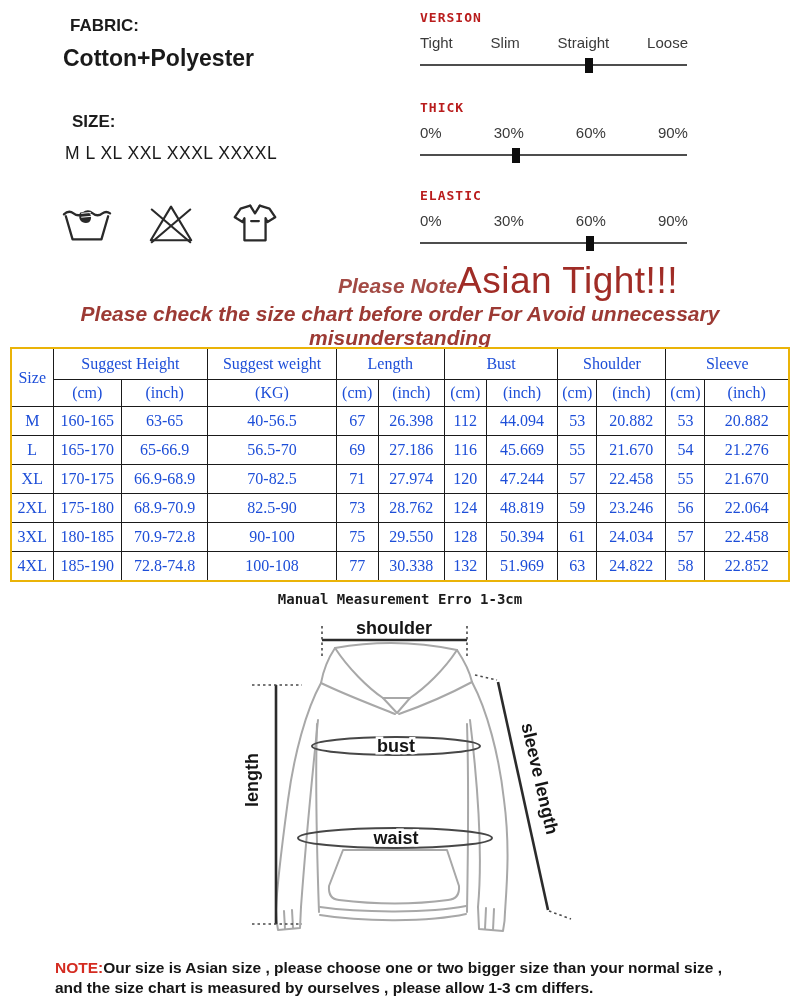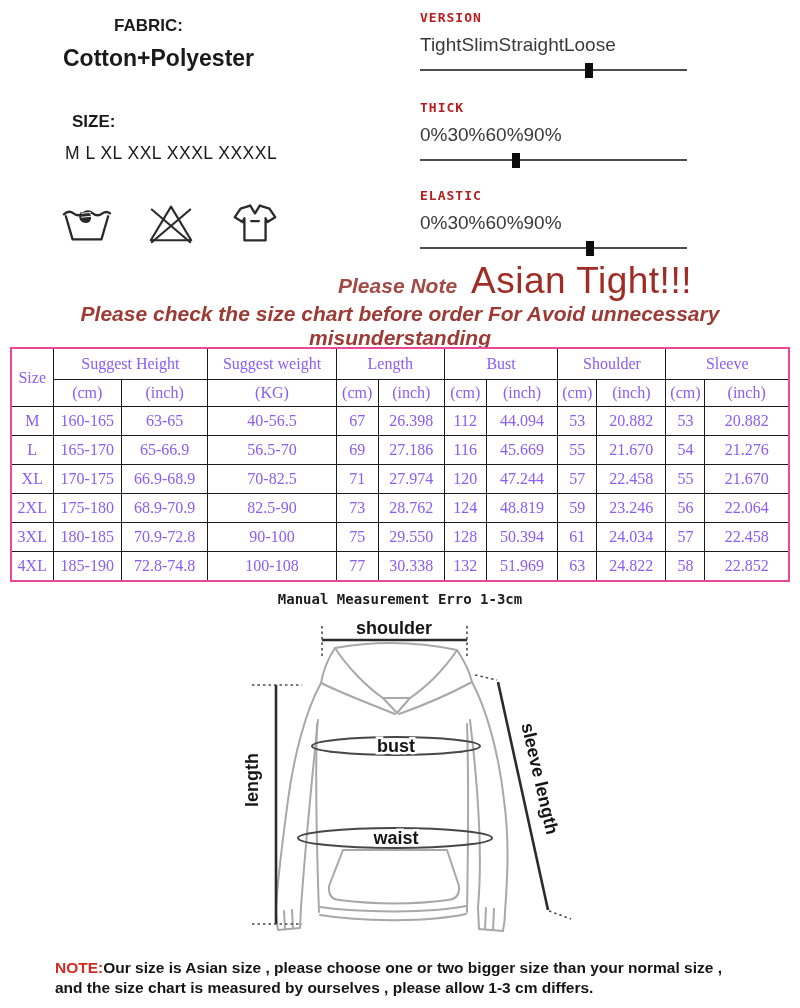--- a/index.html
+++ b/index.html
@@ -1,46 +1,46 @@
 <!DOCTYPE html>
 <html><head>
 <meta charset="utf-8">
 <style>
   html,body{margin:0;padding:0;background:#fff;}
   .page{position:relative;width:800px;height:1008px;background:#fff;overflow:hidden;
         font-family:"Liberation Sans",sans-serif;color:#111;}
 
   
-  .fabric-label{position:absolute;left:70px;top:16px;font-size:17px;font-weight:700;color:#1c1c1c;margin-left:44px;}
+  .fabric-label{position:absolute;left:70px;top:16px;font-size:17px;font-weight:700;color:#1c1c1c;}
   .fabric-value{position:absolute;left:63px;top:45px;font-size:23px;font-weight:700;color:#1a1a1a;}
   .size-label{position:absolute;left:72px;top:112px;font-size:17px;font-weight:700;color:#1c1c1c;}
   .size-value{position:absolute;left:65px;top:143px;font-size:17.5px;color:#1a1a1a;letter-spacing:.5px;}
   .care-icons{position:absolute;left:62px;top:200px;display:flex;gap:34px;align-items:flex-start;}
   .care-icons svg{display:block;}
 
   
   .attrs{position:absolute;left:420px;top:0;width:272px;}
   .attr{position:absolute;left:0;width:272px;}
   .attr-name{font-family:"DejaVu Sans Mono",monospace;font-size:13px;font-weight:700;color:#b91c1c;letter-spacing:1px;}
-  .attr-options{display:flex;justify-content:flex-start;width:268px;margin-top:9px;
-                font-size:19px;color:#3a3a3a;}
+  .attr-options{display:flex;justify-content:space-between;width:268px;margin-top:9px;
+                font-size:15px;color:#3a3a3a;}
   .attr-track{position:relative;width:267px;height:2px;background:#4d4d4d;margin-top:13px;}
   .attr-marker{position:absolute;top:-6.5px;width:8px;height:15px;background:#0d0d0d;}
 
   
-  .notice-line1{position:absolute;left:338px;top:260px;display:flex;align-items:baseline;gap:14px;white-space:nowrap;}
+  .notice-line1{position:absolute;left:338px;top:260px;display:flex;align-items:baseline;white-space:nowrap;}
   .notice-prefix{font-style:italic;font-weight:600;font-size:21px;color:#a34a44;}
   .notice-headline{font-size:37px;font-weight:500;color:#a02c26;letter-spacing:.5px;}
   .notice-line2{position:absolute;left:0;top:302px;width:800px;text-align:center;
                 font-style:italic;font-weight:700;font-size:21px;color:#9c3a34;}
 
   
   .size-table{position:absolute;left:10px;top:347px;width:780px;border-collapse:collapse;
-              font-family:"Liberation Serif",serif;font-size:16px;color:#8b5cf6;
-              border:2px solid #ec4899;table-layout:fixed;}
+              font-family:"Liberation Serif",serif;font-size:16px;color:#1d4ed8;
+              border:2px solid #eab308;table-layout:fixed;}
   .size-table th,.size-table td{border:1px solid #1a1a1a;text-align:center;padding:0;font-weight:400;}
   .size-table thead tr:first-child th{height:30px;}
   .size-table thead tr:last-child th{height:26px;}
   .size-table tbody td{height:28px;}
 
   
   .measure-note{position:absolute;left:0;top:591px;width:800px;text-align:center;
                 font-family:"DejaVu Sans Mono",monospace;font-weight:700;font-size:14px;color:#1c1c1c;}
 
   

